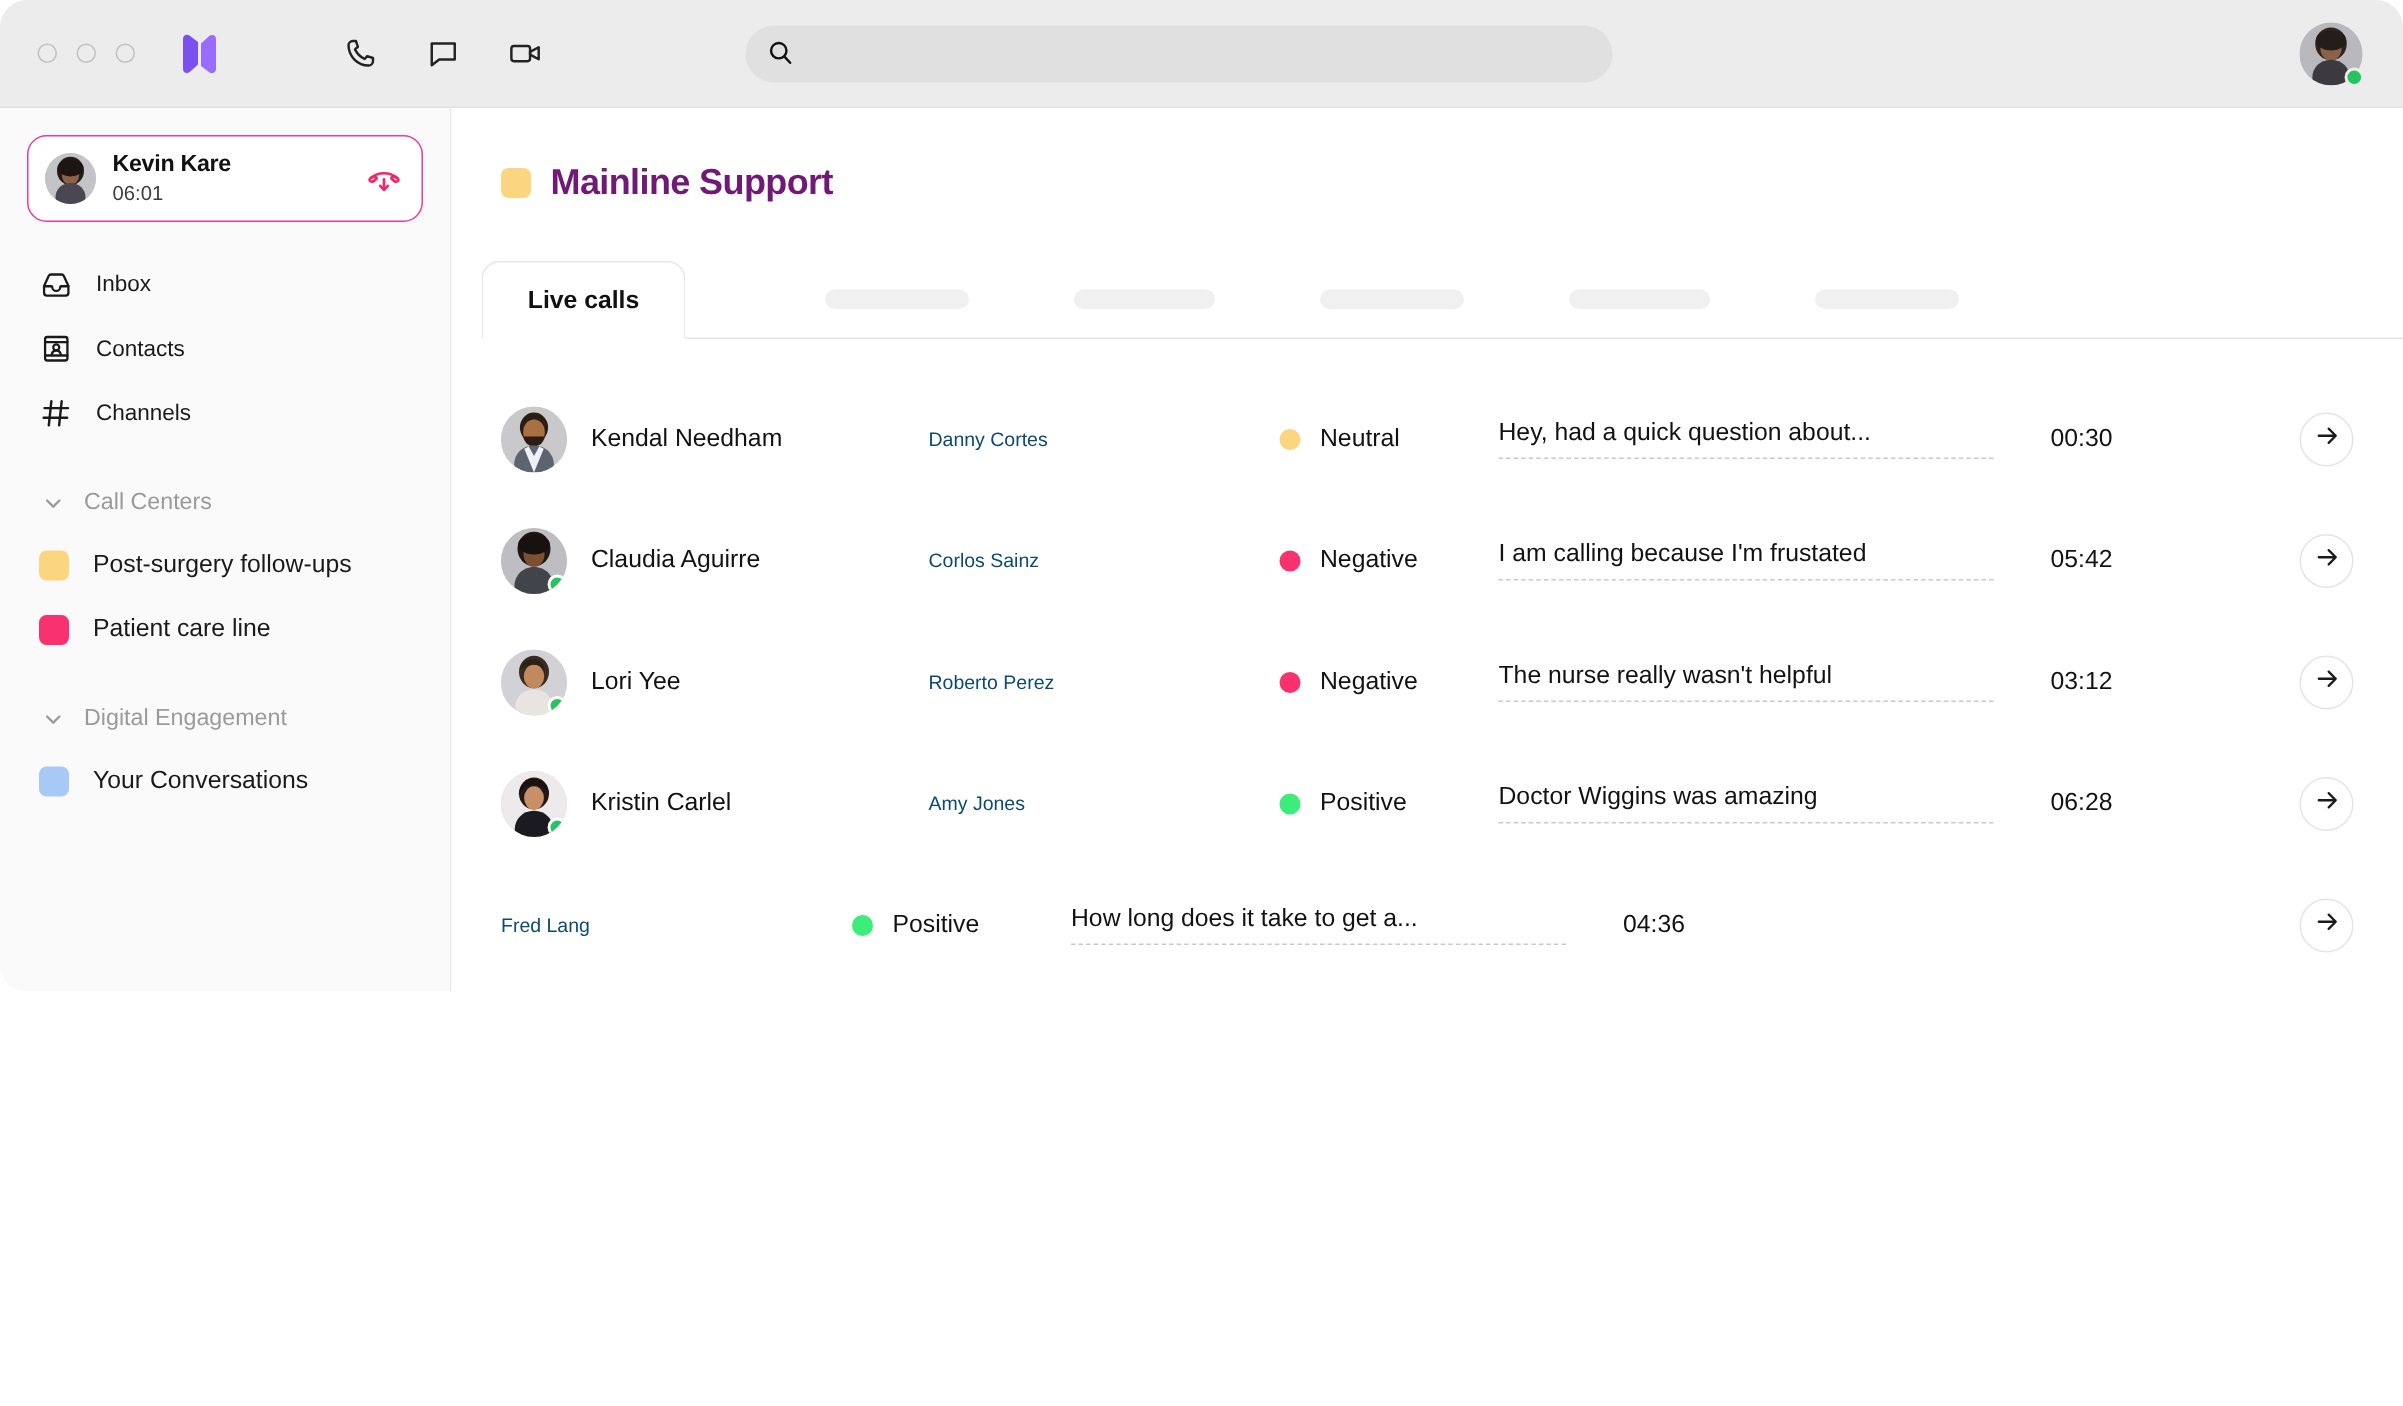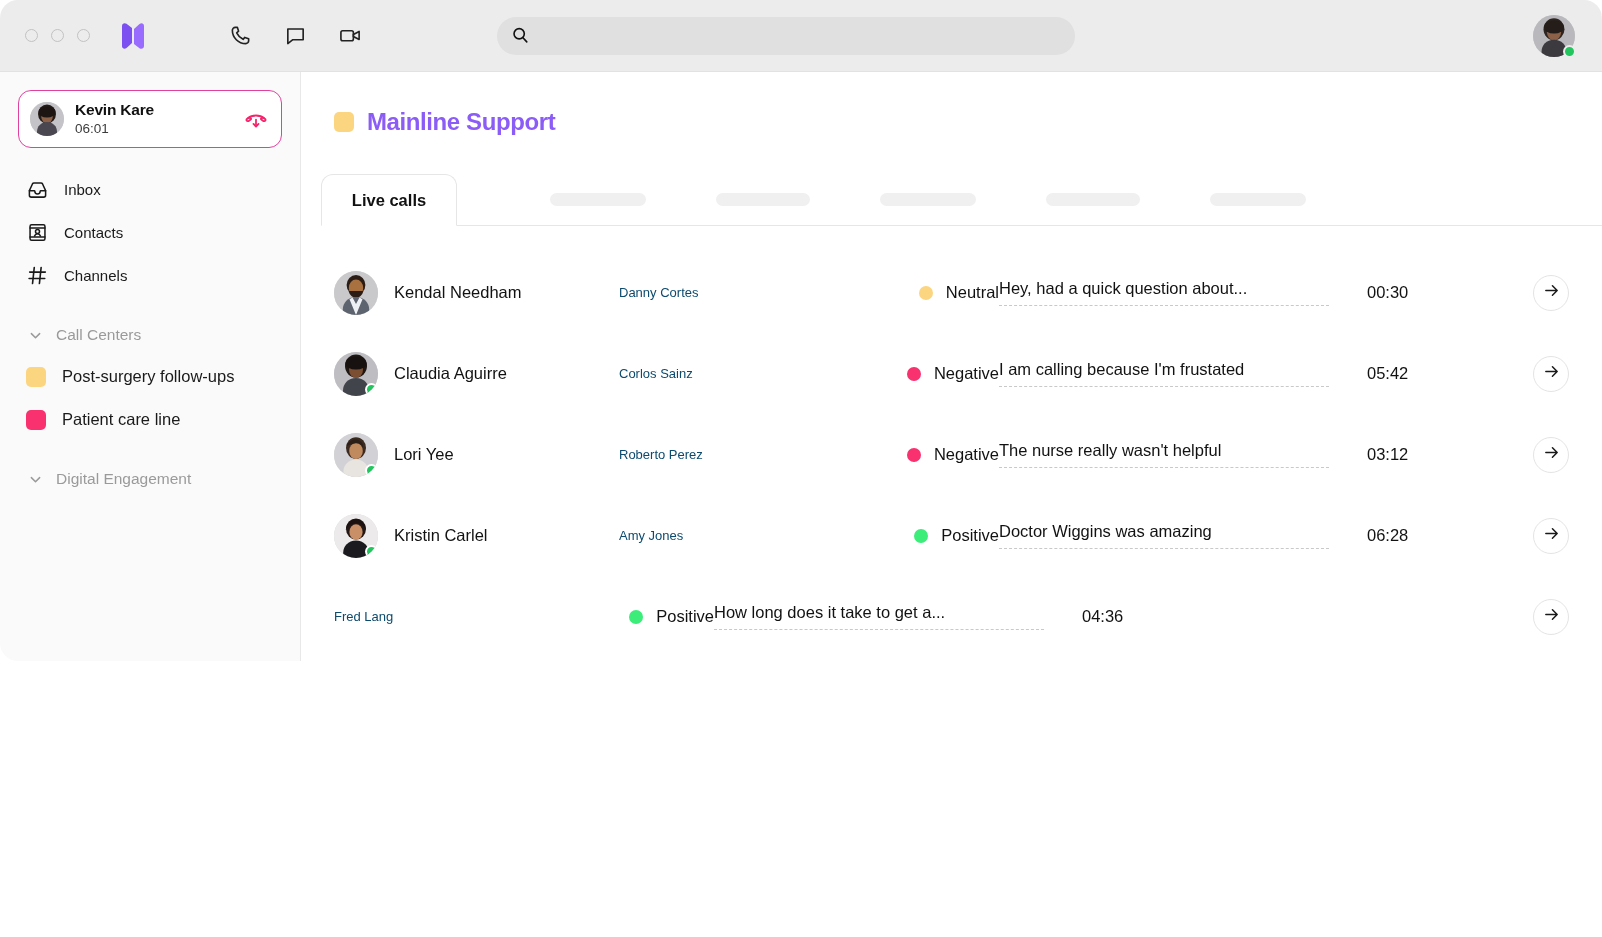--- a/index.html
+++ b/index.html
@@ -195,21 +195,21 @@
   }
   .page-head {
     display: flex; align-items: center;
     gap: 13px;
     padding: 36px 0 0 33px;
   }
   .page-swatch {
     width: 20px; height: 20px; border-radius: 5px;
   }
   .page-title {
-    font-size: 24px; font-weight: bold; color: #8b5cf6;
+    font-size: 24px; font-weight: bold; color: #701a75;
     letter-spacing: -0.4px;
   }
 
   .tabstrip {
     margin-top: 38px;
     margin-left: 20px;
     display: flex;
     align-items: flex-end;
     height: 52px;
     border-bottom: 1px solid #e6e6e6;
@@ -264,21 +264,21 @@
   .c-avatar > svg { width: 100%; height: 100%; display: block; }
   .c-avatar .presence {
     width: 13px; height: 13px; border: 2.2px solid #fff;
     right: 0px; bottom: 0px;
   }
   .c-name { font-size: 16.5px; color: #121212; }
   .c-agent { width: 234px; flex: 0 0 234px; font-size: 13px; color: #0c4a6e; }
   .c-sent {
     width: 146px; flex: 0 0 146px;
     display: flex; align-items: center; gap: 13px;
-    font-size: 16.5px; color: #121212; justify-content: flex-end;
+    font-size: 16.5px; color: #121212;
   }
   .sent-dot { width: 14px; height: 14px; border-radius: 50%; flex: 0 0 14px; }
   .c-snippet {
     width: 330px; flex: 0 0 330px;
     font-size: 16.5px; color: #121212;
     border-bottom: 1.5px dashed #c9c9c9;
     padding-bottom: 7px;
     white-space: nowrap; overflow: hidden; text-overflow: ellipsis;
     margin-right: 38px;
   }
@@ -440,20 +440,24 @@
         <span>Patient care line</span>
       </div>
 
       <div class="section-head">
         <span class="chev">
           <svg width="15" height="15" viewBox="0 0 16 16" fill="none" stroke="#9a9a9a" stroke-width="1.6" stroke-linecap="round" stroke-linejoin="round">
             <path d="M3.6 6l4.4 4.4L12.4 6"></path>
           </svg>
         </span>
         <span class="section-title">Digital Engagement</span>
+      </div>
+      <div class="chan-item">
+        <span class="swatch" style="background:#a8c8f5"></span>
+        <span>Your Conversations</span>
       </div>
     </div>
 
     <div class="main">
 
       <div class="page-head">
         <span class="page-swatch" style="background:#fcd581"></span>
         <span class="page-title">Mainline Support</span>
       </div>
 

